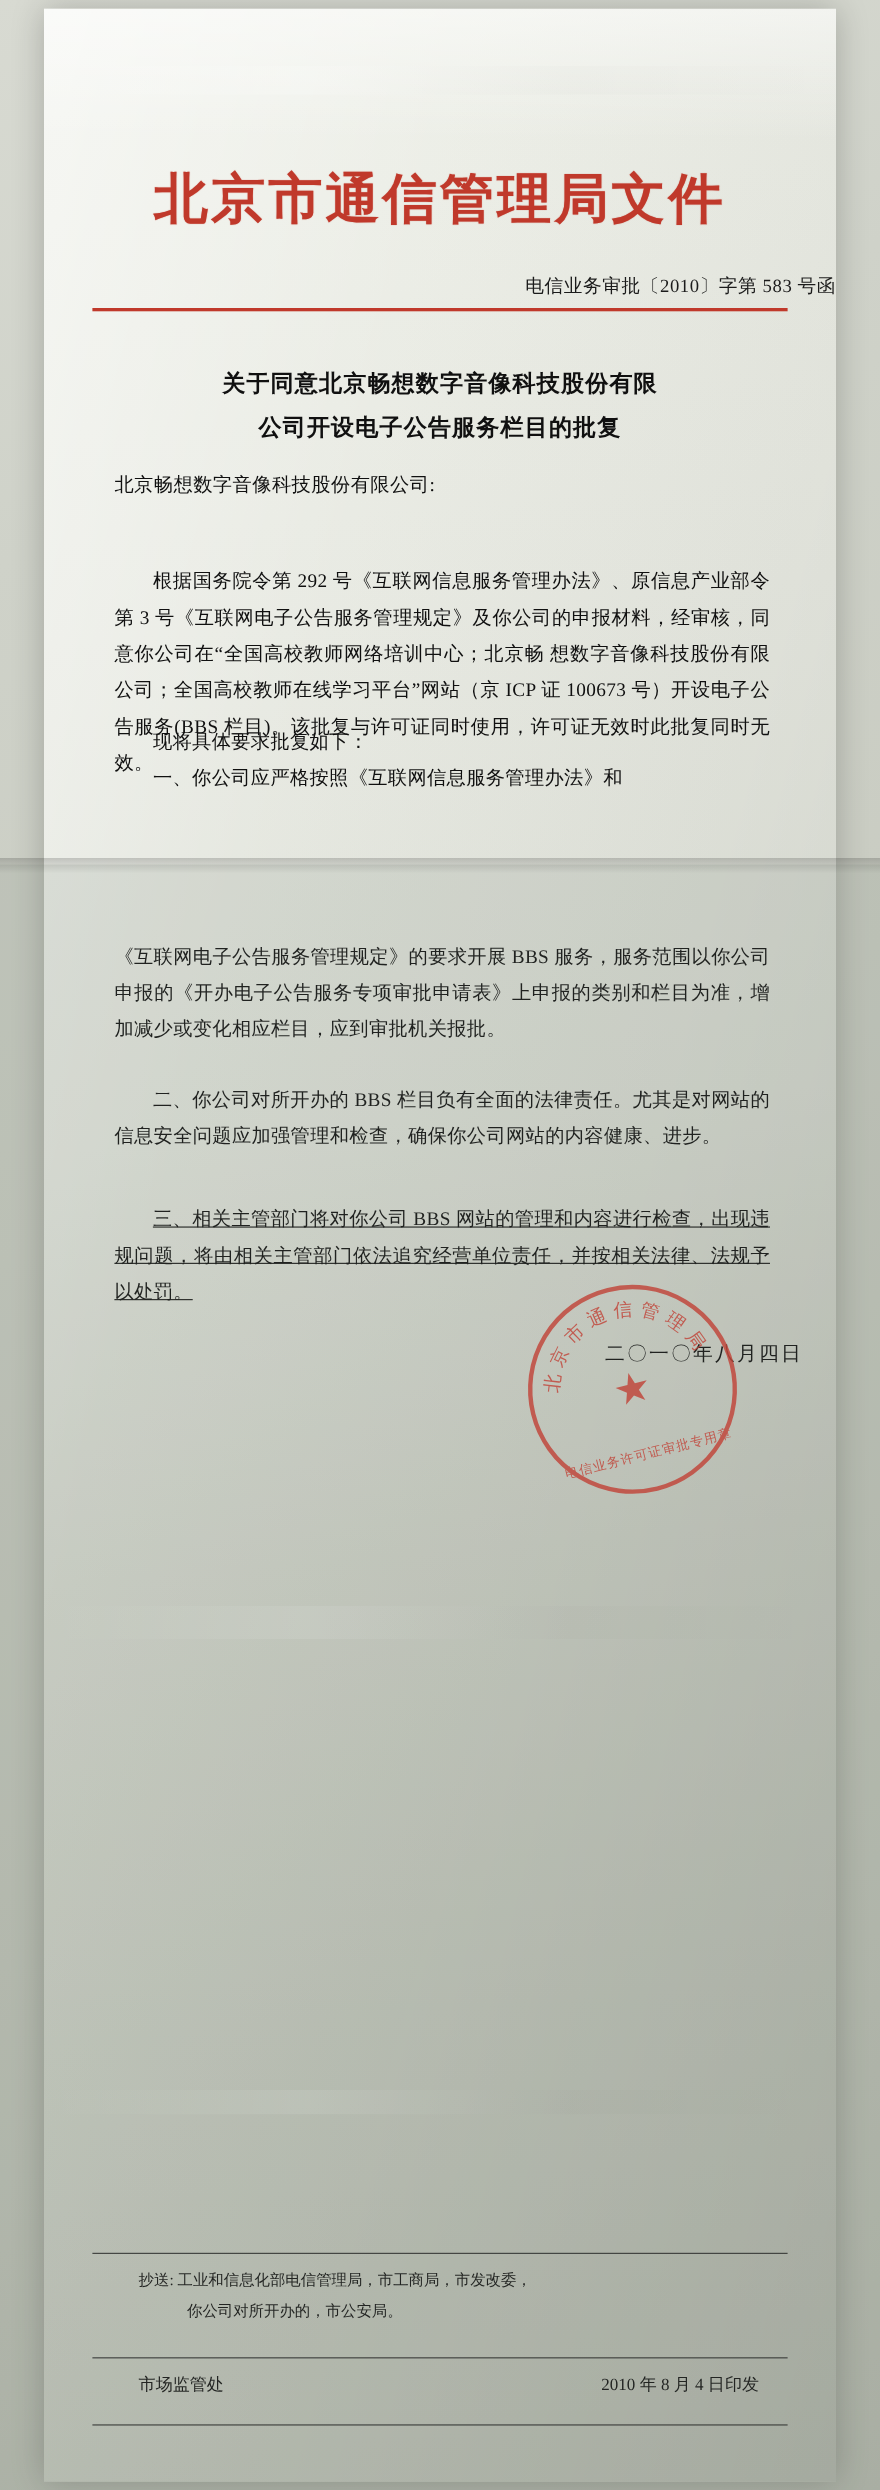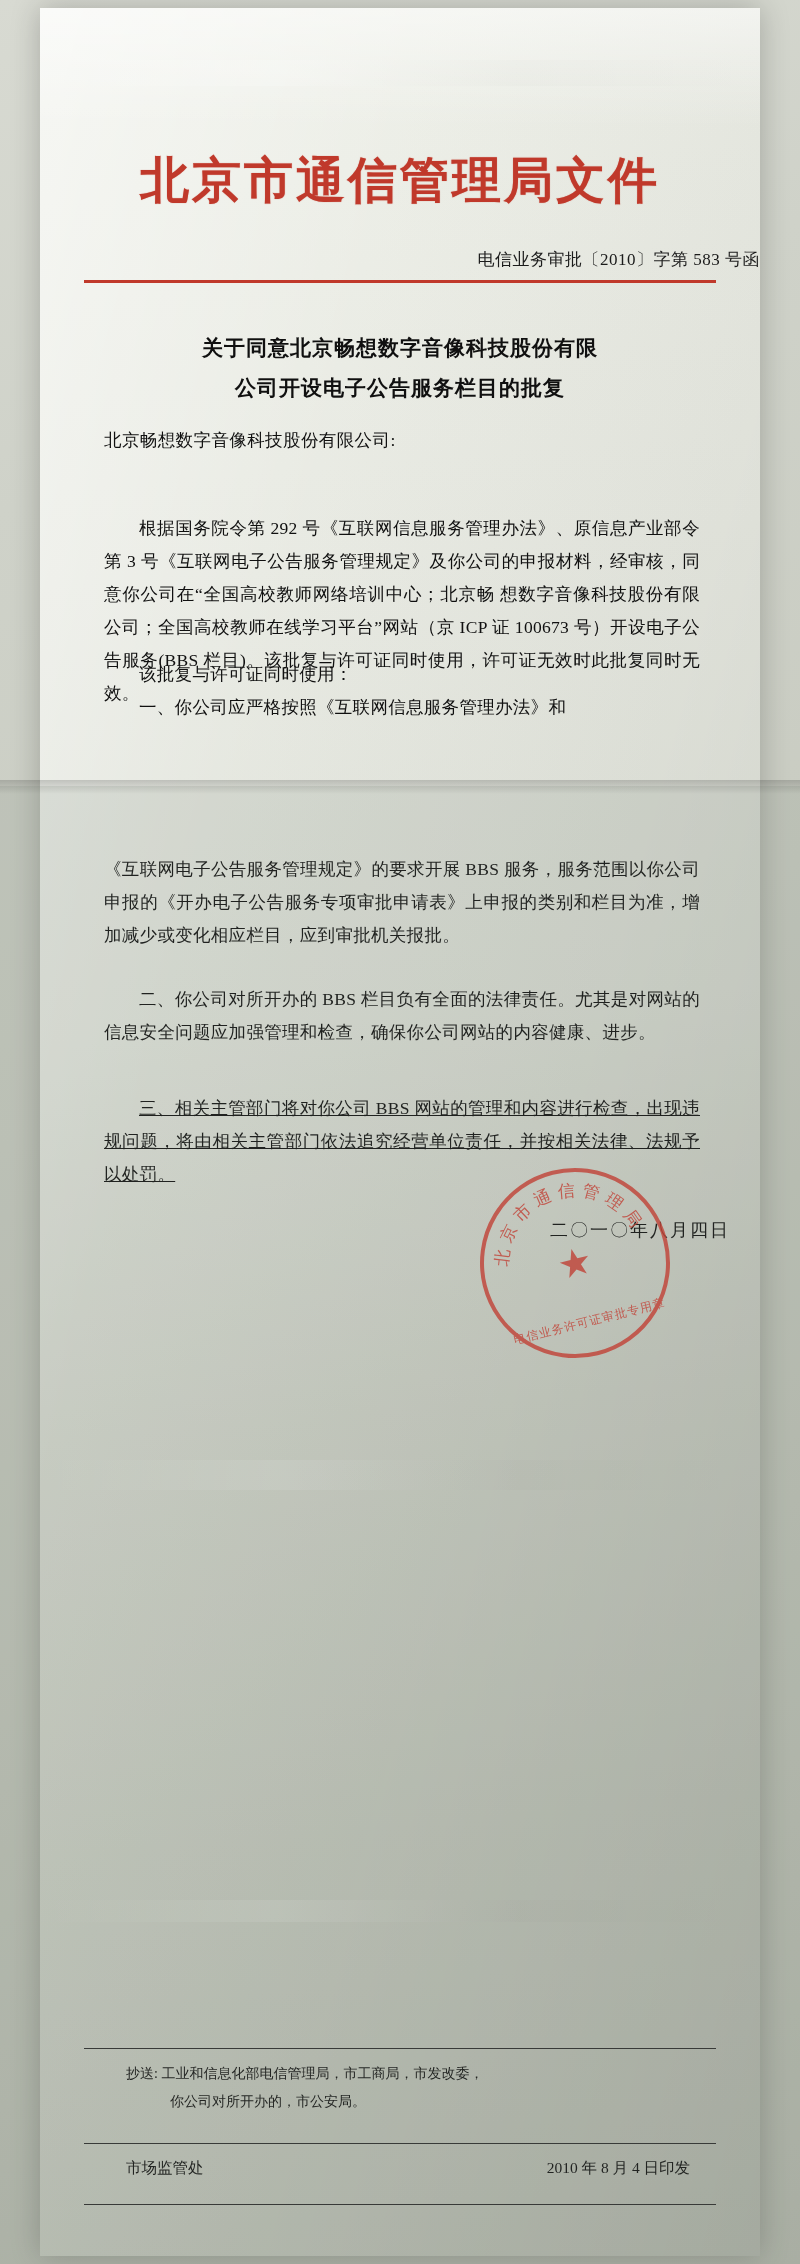--- a/index.html
+++ b/index.html
@@ -264,21 +264,21 @@
     <div class="red-rule"></div>
 
     <div class="subject">
       <div>关于同意北京畅想数字音像科技股份有限</div>
       <div>公司开设电子公告服务栏目的批复</div>
     </div>
 
     <div class="addressee">北京畅想数字音像科技股份有限公司:</div>
 
     <div class="para" id="p1">根据国务院令第 292 号《互联网信息服务管理办法》、原信息产业部令第 3 号《互联网电子公告服务管理规定》及你公司的申报材料，经审核，同意你公司在“全国高校教师网络培训中心；北京畅 想数字音像科技股份有限公司；全国高校教师在线学习平台”网站（京 ICP 证 100673 号）开设电子公告服务(BBS 栏目)。该批复与许可证同时使用，许可证无效时此批复同时无效。</div>
-    <div class="para" id="p2">该批复与许可证同时使用：</div>
+    <div class="para" id="p2">现将具体要求批复如下：</div>
     <div class="para" id="p4">《互联网电子公告服务管理规定》的要求开展 BBS 服务，服务范围以你公司申报的《开办电子公告服务专项审批申请表》上申报的类别和栏目为准，增加减少或变化相应栏目，应到审批机关报批。</div>
     <div class="para" id="p3">一、你公司应严格按照《互联网信息服务管理办法》和</div>
     <div class="para" id="p5">二、你公司对所开办的 BBS 栏目负有全面的法律责任。尤其是对网站的信息安全问题应加强管理和检查，确保你公司网站的内容健康、进步。</div>
     <div class="para" id="p6">三、相关主管部门将对你公司 BBS 网站的管理和内容进行检查，出现违规问题，将由相关主管部门依法追究经营单位责任，并按相关法律、法规予以处罚。</div>
 
     <div class="sign-date">二〇一〇年八月四日</div>
 
     <div class="seal">
       <div class="seal-ring"></div>
       <svg width="190" height="190" viewBox="0 0 190 190">

